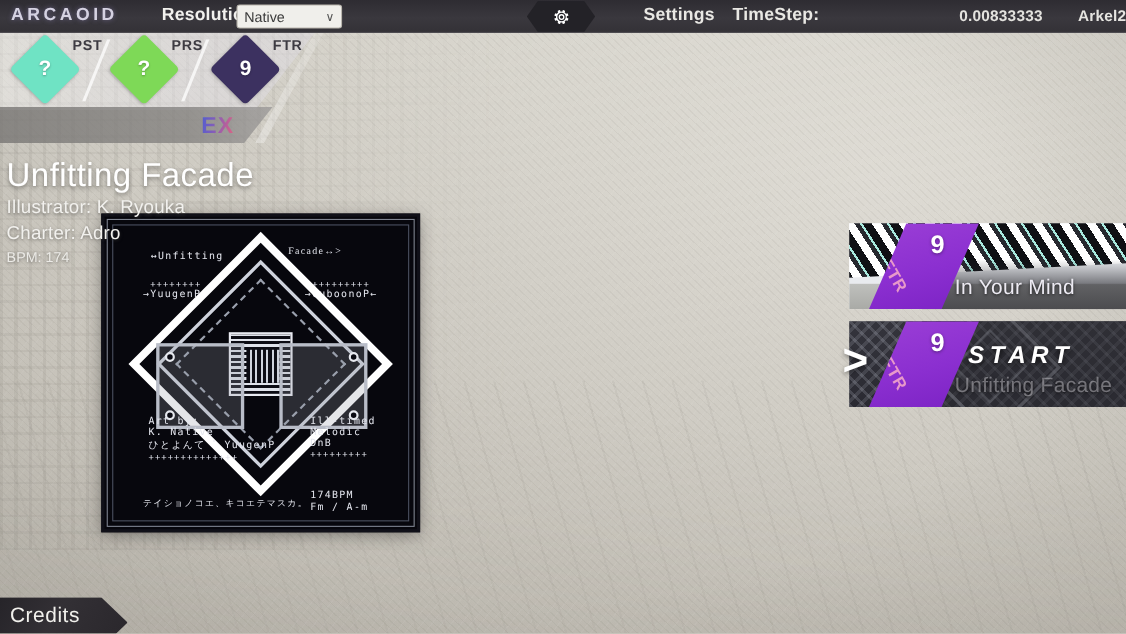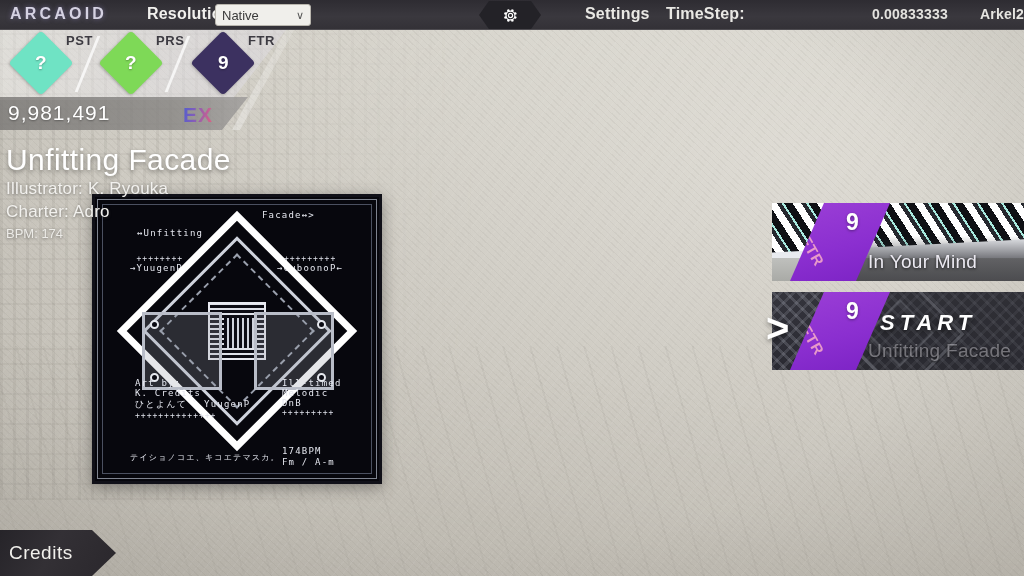--- a/index.html
+++ b/index.html
@@ -208,21 +208,21 @@
     color: #e9eaf2;
   }
   .jk-frame1 { position:absolute; left:5px; top:5px; right:5px; bottom:5px; border:1px solid #7e838f; }
   .jk-frame2 { position:absolute; left:10px; top:10px; right:10px; bottom:10px; border:1px solid #4b5060; }
   .jk-frame3 { position:absolute; left:0px; top:0px; right:0px; bottom:0px; border:3px solid #101018; }
   .jk-t {
     position: absolute; font-size: 9px; letter-spacing: 1.2px;
     color: #e4e6ee; white-space: nowrap;
   }
   .jk-top-l { left: 45px; top: 34px; }
-  .jk-top-r { left: 170px; top: 16px; }
+  .jk-top-r { left: 170px; top: 29px; font-family: Liberation Serif, serif; }
   .jk-cred-l { left: 43px; top: 184px; }
   .jk-cred-r { left: 190px; top: 184px; }
   .jk-plus { font-size: 8px; letter-spacing: 1px; color: #dfe1ea; }
   .jk-yug { left: 38px; top: 60px; text-align:center; }
   .jk-cub { left: 185px; top: 60px; text-align:center; }
   .jk-bot-l { left: 38px; top: 258px; font-size: 8px; }
   .jk-bot-r { left: 190px; top: 252px; font-size: 9px; line-height: 1.25; }
 
   
   .emblem {
@@ -338,21 +338,21 @@
   .row-cursor {
     position: absolute; left: -6px; top: 16px;
     font-size: 40px; font-weight: 700; color: #ffffff;
     text-shadow: 0 2px 5px rgba(0,0,0,.45);
     line-height: 1;
   }
 
   
   .credits {
     position: absolute; left: 0; bottom: 0;
-    width: 116px; height: 46px;
+    width: 116px; height: 33px;
     background: linear-gradient(120deg, #262429 0%, #333035 45%, #2a272c 100%);
     clip-path: polygon(0 0, 92px 0, 116px 23px, 92px 46px, 0 46px);
     z-index: 30;
     display: flex; align-items: center; text-align: center;
   }
   .credits span {
     margin-left: 9px; font-size: 19px; color: #f1f0ec; letter-spacing: .5px;
   }
 </style>
 </head>
@@ -407,21 +407,20 @@
       <div class="diamond" id="dia2" style="background: rgb(60, 49, 96);">
         <span>9</span>
       </div>
       <div class="diff-name">FTR</div>
     </div>
   </div>
   <div class="sep sep0"></div>
   <div class="sep sep1"></div>
 
   <div class="scorebar">
-    <div class="score">9,981,491</div>
     <div class="grade">EX</div>
   </div>
 
   <div class="songinfo">
     <div class="song-title">Unfitting Facade</div>
     <div class="song-meta">Illustrator: K. Ryouka</div>
     <div class="song-meta">Charter: Adro</div>
     <div class="song-bpm">BPM: 174</div>
   </div>
 
@@ -451,21 +450,21 @@
       <div class="emb-dot" style="left:5px;top:5px"></div>
       <div class="emb-dot" style="left:5px;bottom:5px"></div>
     </div>
     <div class="emb-side r">
       <div class="emb-dot" style="right:5px;top:5px"></div>
       <div class="emb-dot" style="right:5px;bottom:5px"></div>
     </div>
 
     <div class="jk-t jk-cred-l">
       <div>Art by:</div>
-      <div>K. Credits</div>
+      <div>K. Native</div>
       <div>ひとよんて゜ YuugenP</div>
       <div class="jk-plus">++++++++++++++</div>
     </div>
     <div class="jk-t jk-cred-r">
       <div>Ill-timed</div>
       <div>Melodic</div>
       <div>DnB</div>
       <div class="jk-plus">+++++++++</div>
     </div>
 

